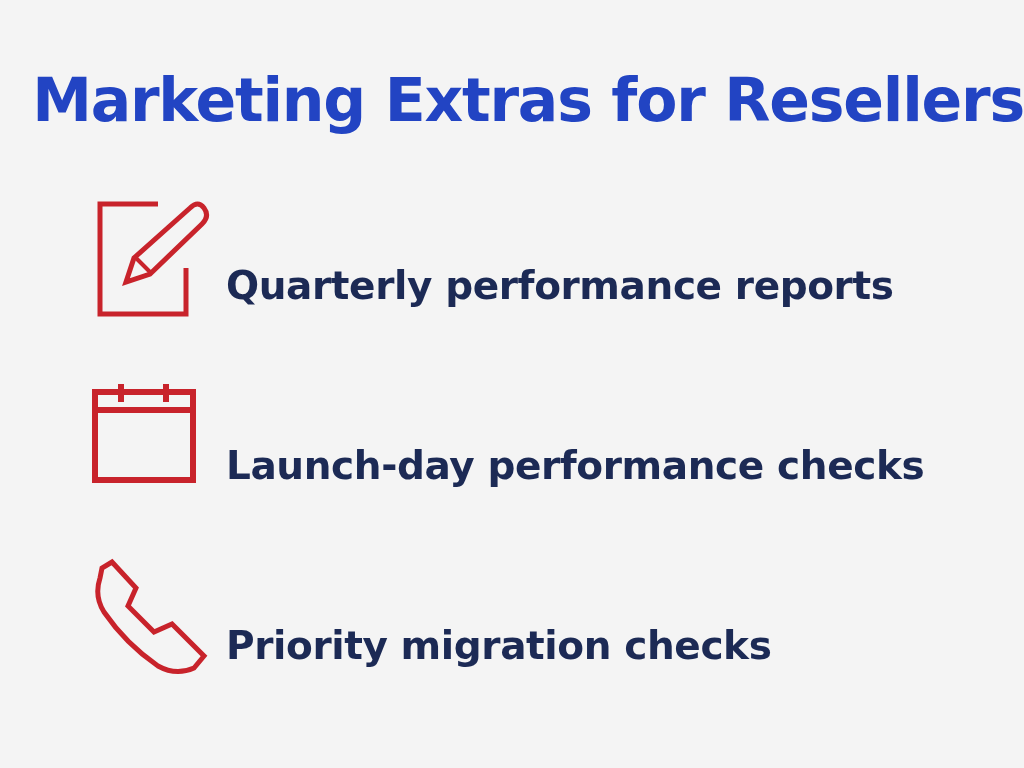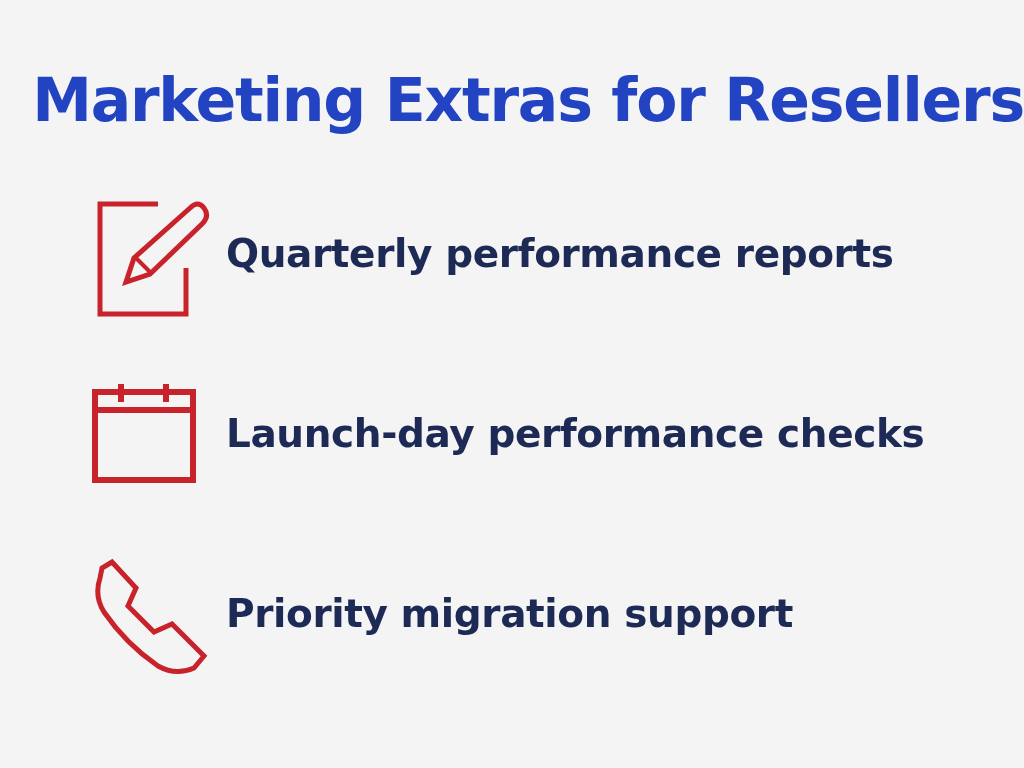--- a/index.html
+++ b/index.html
@@ -41,20 +41,21 @@
     }
     .label {
       position: absolute;
       left: 226px;
       color: #1c2a55;
       font-size: 39px;
       font-weight: bold;
       letter-spacing: -0.4px;
       white-space: nowrap;
       line-height: 48px;
+      margin-top: 32px;
     }
   </style>
 </head>
 <body>
 
 <div class="title">Marketing Extras for Resellers</div>
 
 <div class="item" style="top:190px;">
   <span class="icon" style="left:94px; top:6px;">
     <svg width="116" height="124" viewBox="0 0 116 124">
@@ -77,14 +78,14 @@
   </span>
   <span class="label" style="top:40px;">Launch-day performance checks</span>
 </div>
 
 <div class="item" style="top:550px;">
   <span class="icon" style="left:92px; top:6px;">
     <svg width="120" height="120" viewBox="0 0 120 120">
       <path d="M8,22 L10,12 L20,6 L44,32 L36,50 L62,76 L80,68 L112,100 L102,112 Q84,120 66,110 Q34,88 12,56 Q2,40 8,22 Z" fill="none" stroke="#c8232b" stroke-width="5" stroke-linejoin="miter"></path>
     </svg>
   </span>
-  <span class="label" style="top:40px;">Priority migration support</span>
+  <span class="label" style="top:40px;">Priority migration checks</span>
 </div>
 
 </body></html>

